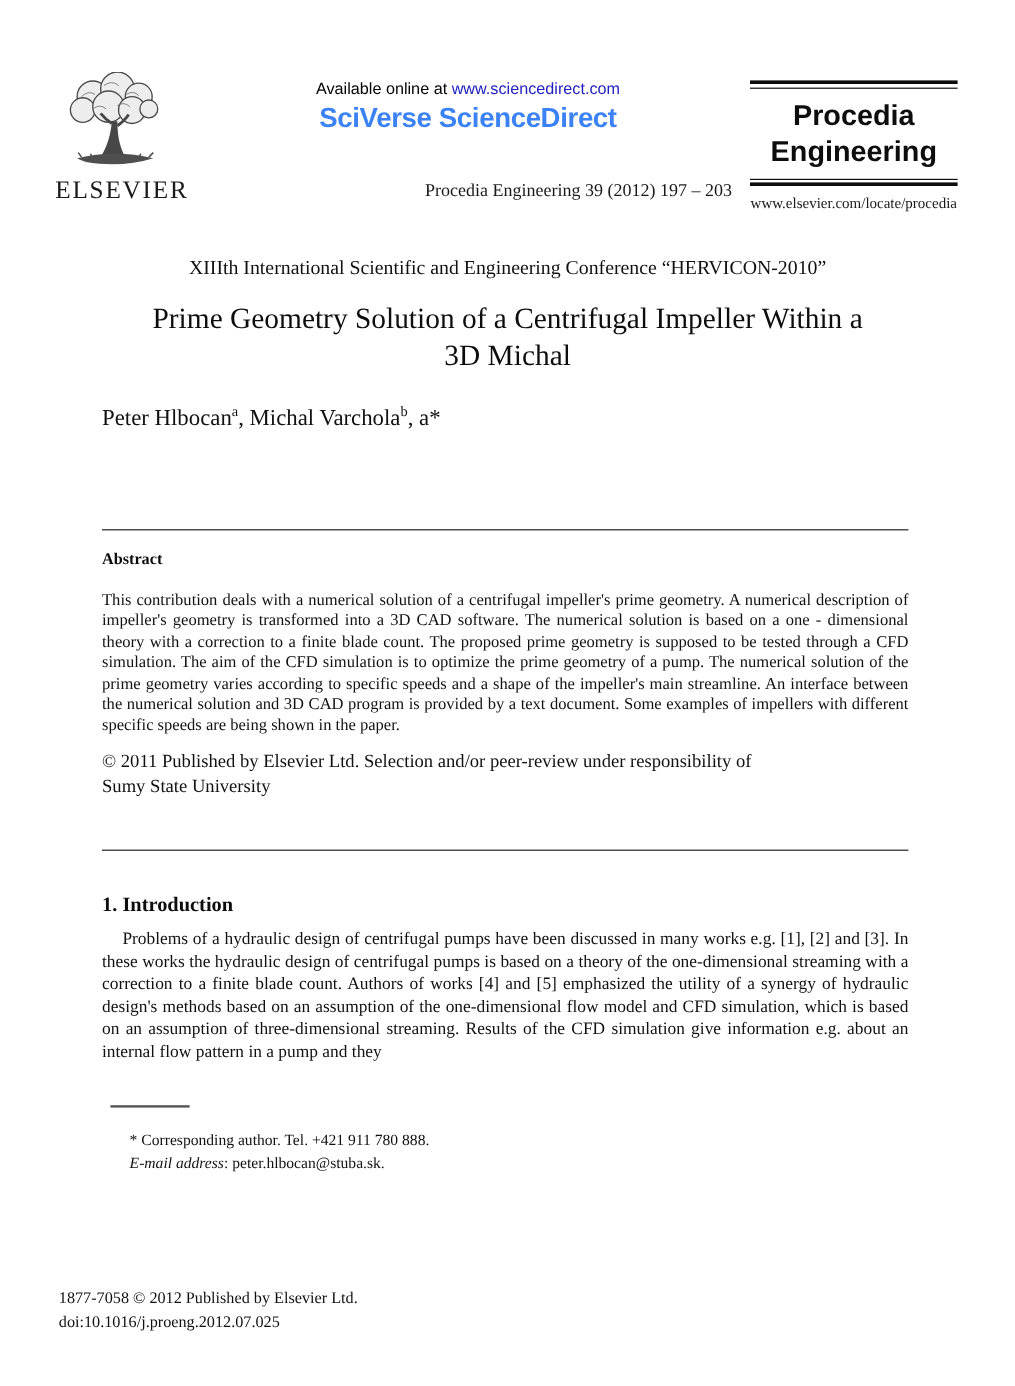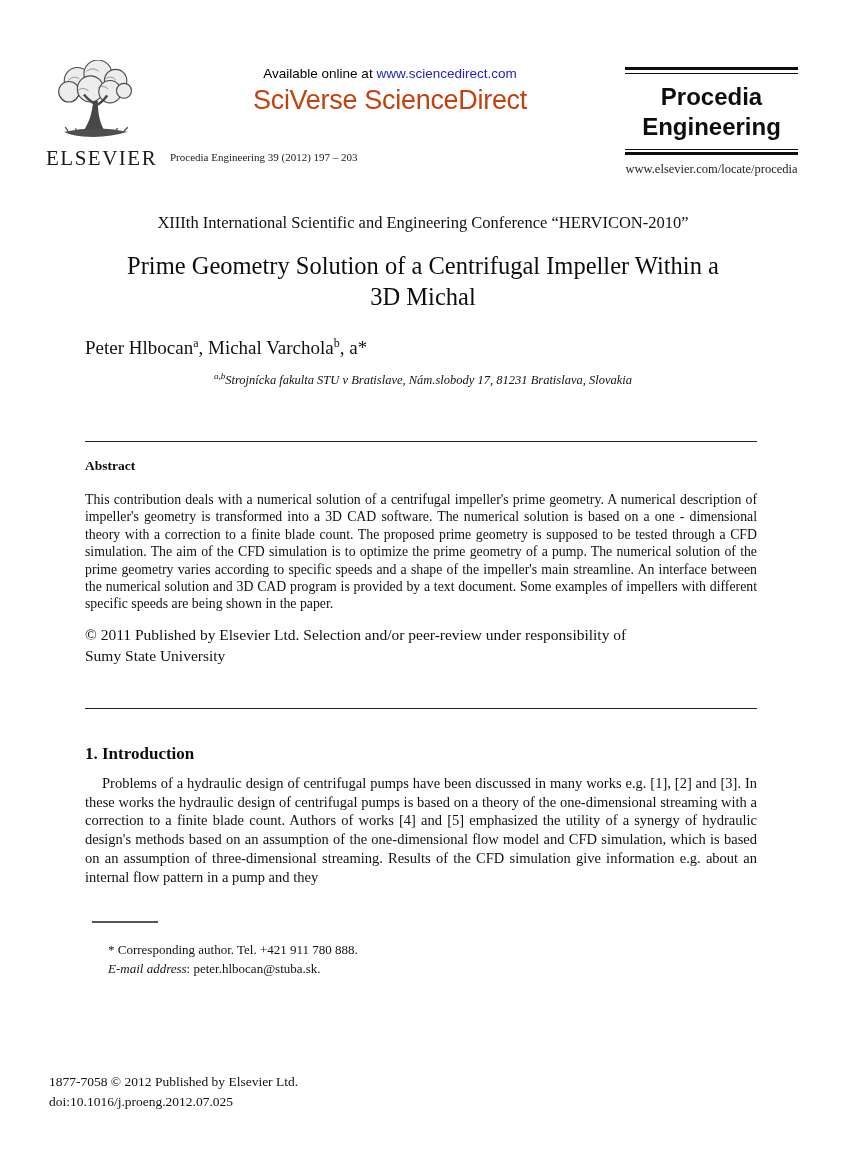--- a/index.html
+++ b/index.html
@@ -12,22 +12,22 @@
   .sans{font-family:"Liberation Sans","DejaVu Sans",sans-serif;}
 
   
   .logo-block{position:absolute;left:46px;top:60px;width:100px;text-align:center;}
   .logo-tree{display:block;margin:0 auto;}
   .logo-word{font-size:21px;letter-spacing:1.5px;color:#1a1a1a;margin-top:2px;}
 
   .head-center{position:absolute;left:170px;top:66px;width:440px;text-align:center;}
   .avail{font-size:13.5px;color:#000;}
   .avail a{color:#2121bf;text-decoration:none;}
-  .sciverse{font-size:27px;font-weight:normal;color:#c2410c;margin-top:4px;letter-spacing:-0.3px;}
-  .jref{position:absolute;left:170px;top:151px;width:440px;text-align:left;font-size:11px;color:#1a1a1a;}
+  .sciverse{font-size:23px;font-weight:bold;color:#3b82f6;margin-top:4px;letter-spacing:-0.3px;}
+  .jref{position:absolute;left:170px;top:151px;width:440px;text-align:right;font-size:15px;color:#1a1a1a;}
 
   .pbox{position:absolute;left:625px;top:67px;width:173px;}
   .rule-thick{height:0;border-top:3px solid #0d0d0d;}
   .rule-thin{height:0;border-top:1.5px solid #0d0d0d;margin-top:2.5px;}
   .pbox-title{text-align:center;font-size:24px;font-weight:bold;line-height:30px;color:#0d0d0d;padding:8px 0 7px 0;}
   .rule-thin2{height:0;border-top:1.5px solid #0d0d0d;}
   .rule-thick2{height:0;border-top:3px solid #0d0d0d;margin-top:2.5px;}
   .pbox-url{text-align:center;font-size:12.5px;color:#1a1a1a;margin-top:7px;}
 
   
@@ -107,21 +107,20 @@
 
   <div class="conference">XIIIth International Scientific and Engineering Conference “HERVICON-2010”</div>
 
   <div class="title">
     <div>Prime Geometry Solution of a Centrifugal Impeller Within a</div>
     <div>3D Michal</div>
   </div>
 
   <div class="authors"><span>Peter Hlbocan</span><sup>a</sup><span>, </span><span>Michal Varchola</span><sup>b</sup><span>, a*</span></div>
 
-  <div class="affil"><sup>a,b</sup><span>Strojnícka fakulta STU v Bratislave, Nám.slobody 17, 81231 Bratislava, Slovakia</span></div>
 
   <div class="hr hr1"></div>
 
   <div class="abs-head">Abstract</div>
   <div class="abs-body">This contribution deals with a numerical solution of a centrifugal impeller's prime geometry. A numerical description of impeller's geometry is transformed into a 3D CAD software. The numerical solution is based on a one - dimensional theory with a correction to a finite blade count. The proposed prime geometry is supposed to be tested through a CFD simulation. The aim of the CFD simulation is to optimize the prime geometry of a pump. The numerical solution of the prime geometry varies according to specific speeds and a shape of the impeller's main streamline. An interface between the numerical solution and 3D CAD program is provided by a text document. Some examples of impellers with different specific speeds are being shown in the paper.</div>
 
   <div class="copyright">
     <div>© 2011 Published by Elsevier Ltd. Selection and/or peer-review under responsibility of</div>
     <div>Sumy State University</div>
   </div>

